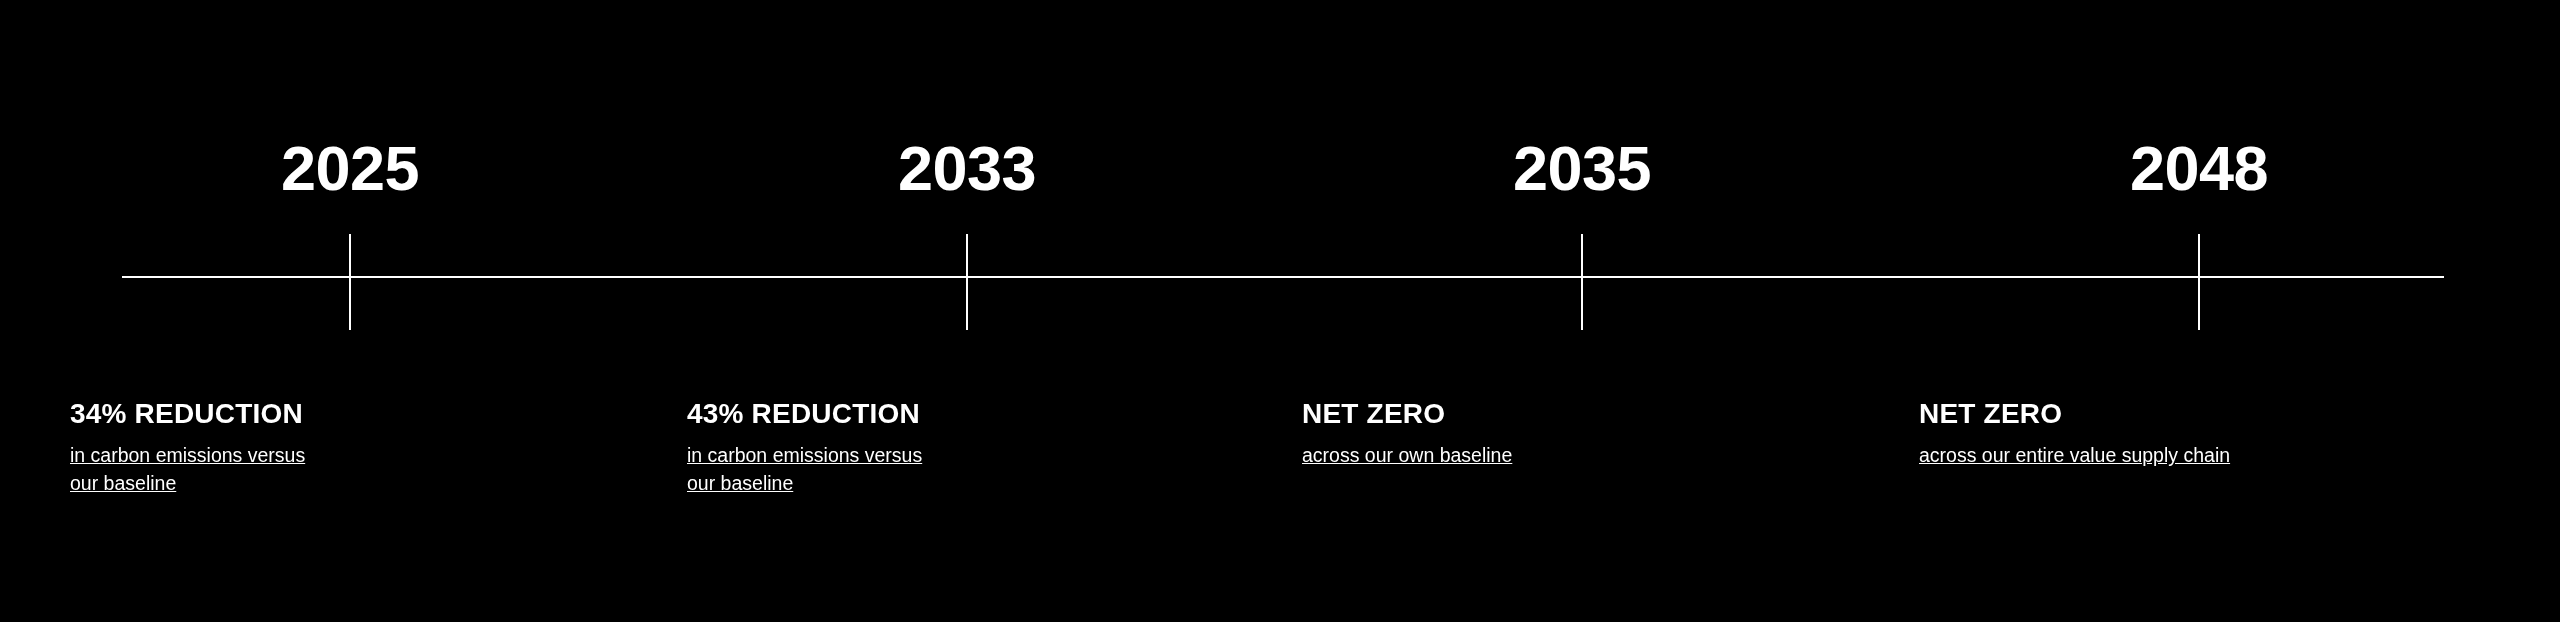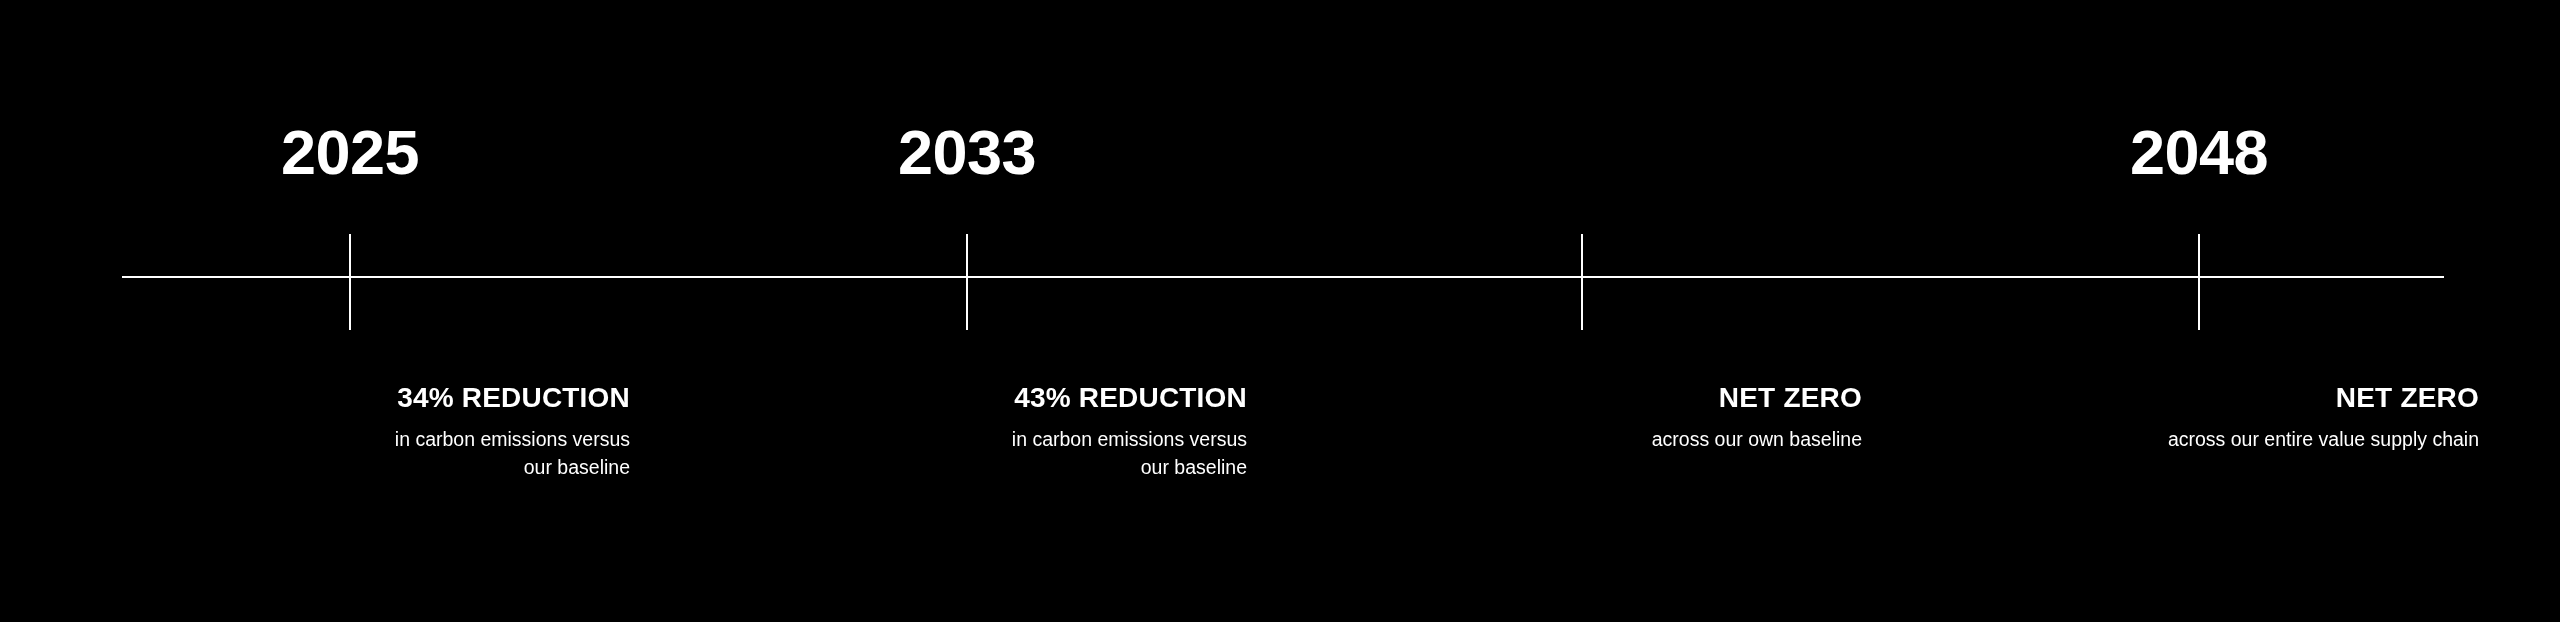--- a/index.html
+++ b/index.html
@@ -35,21 +35,21 @@
     position: absolute;
     top: 234px;
     width: 2px;
     height: 96px;
     background: #FFFFFF;
   }
 
   
   .milestone {
     position: absolute;
-    top: 0;
+    top: 16px;
     width: 560px;
     height: 465px;
     margin-left: -280px;   
     pointer-events: none;
   }
 
   .year-label {
     position: absolute;
     top: 120px;
     left: 0;
@@ -61,38 +61,39 @@
     letter-spacing: -0.5px;
     line-height: 1.02;
     white-space: nowrap;
   }
 
   .caption-block {
     position: absolute;
     top: 382px;
     left: 0;
     width: 100%;
-    text-align: right;
+    text-align: left;
   }
 
   .caption-heading {
     color: #FFFFFF;
     font-size: 28px;
     font-weight: 700;
     letter-spacing: 0.2px;
     line-height: 1.12;
     white-space: nowrap;
   }
 
   .caption-subtitle {
     margin-top: 13px;
     color: #FFFFFF;
     font-size: 19.5px;
     font-weight: 400;
     line-height: 1.42;
+    text-decoration: underline;
   }
 </style>
 </head>
 <body>
 
 <div id="timeline-figure">
 
   <div id="axis-line"></div>
 
   <div class="tick-mark" style="left:349px;"></div>
@@ -110,20 +111,21 @@
 
   <div class="milestone" style="left:967px;">
     <div class="year-label">2033</div>
     <div class="caption-block">
       <div class="caption-heading">43% REDUCTION</div>
       <div class="caption-subtitle">in carbon emissions versus<br>our baseline</div>
     </div>
   </div>
 
   <div class="milestone" style="left:1582px;">
+    <div class="year-label">2035</div>
     <div class="caption-block">
       <div class="caption-heading">NET ZERO</div>
       <div class="caption-subtitle">across our own baseline</div>
     </div>
   </div>
 
   <div class="milestone" style="left:2199px;">
     <div class="year-label">2048</div>
     <div class="caption-block">
       <div class="caption-heading">NET ZERO</div>

